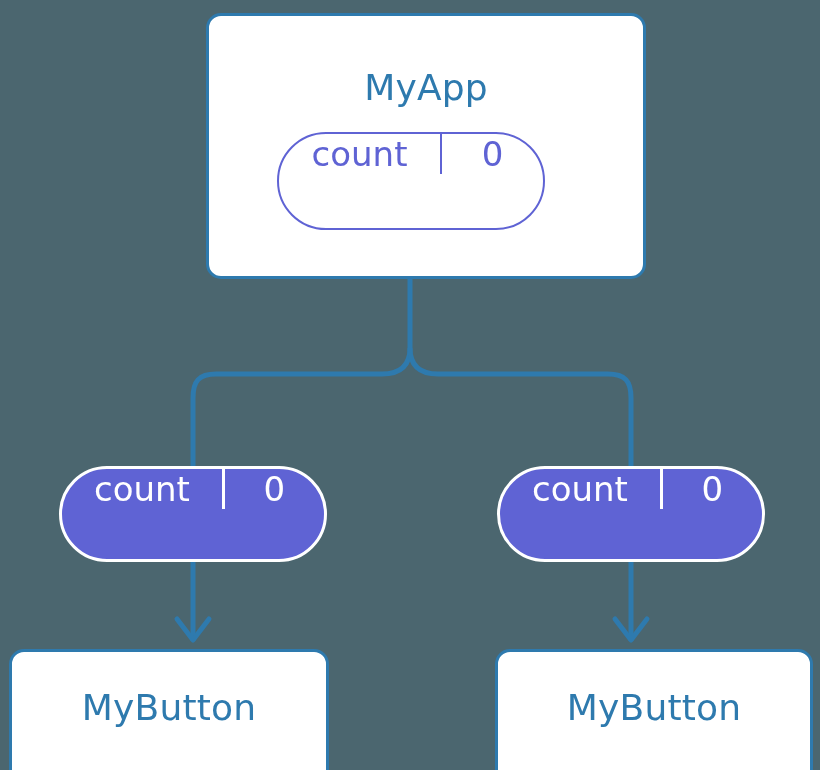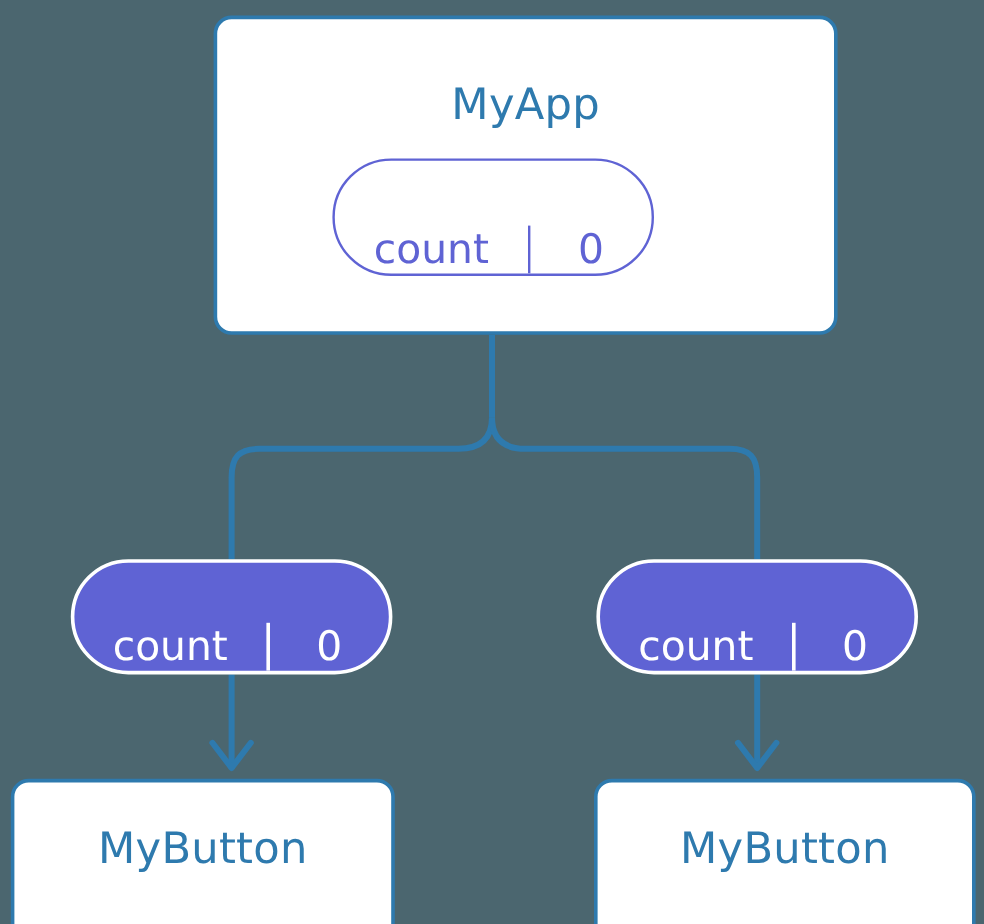--- a/index.html
+++ b/index.html
@@ -40,23 +40,23 @@
   }
   .comp-title {
     color: #2E7AAE;
     font-size: 36px;
     text-align: center;
     letter-spacing: 0.2px;
     white-space: nowrap;
   }
 
   #node-myapp {
-    left: 178px;
+    left: 206px;
     top: 13px;
-    width: 520px;
+    width: 440px;
     height: 266px;
   }
   #node-myapp .comp-title {
     margin-top: 51px;
   }
 
   .leaf-box {
     height: 143px;
   }
   .leaf-box .comp-title {
@@ -71,21 +71,21 @@
     left: 495px;
     top: 649px;
     width: 318px;
   }
 
   
   .pill {
     position: absolute;
     z-index: 3;
     display: flex;
-    align-items: flex-end;
+    align-items: flex-start;
     box-sizing: border-box;
     border-radius: 999px;
     overflow: hidden;
   }
   .pill .pill-key,
   .pill .pill-val {
     display: flex;
     align-items: center;
     justify-content: center;
     font-size: 34px;

